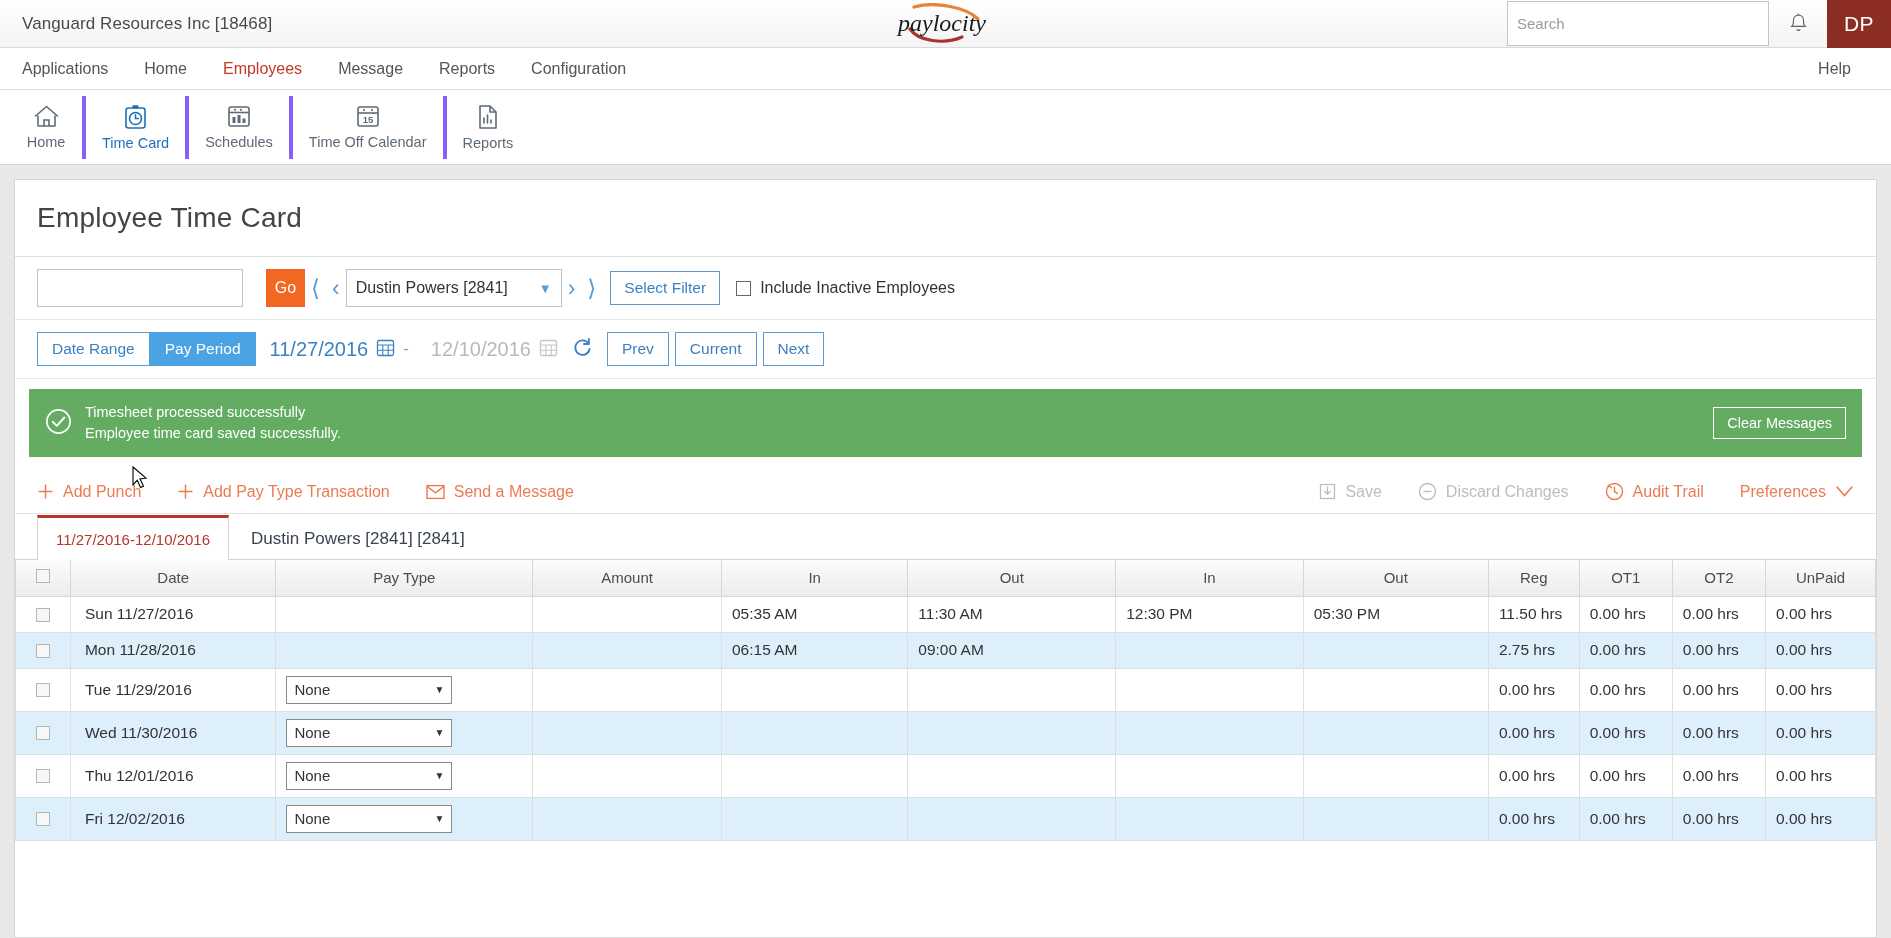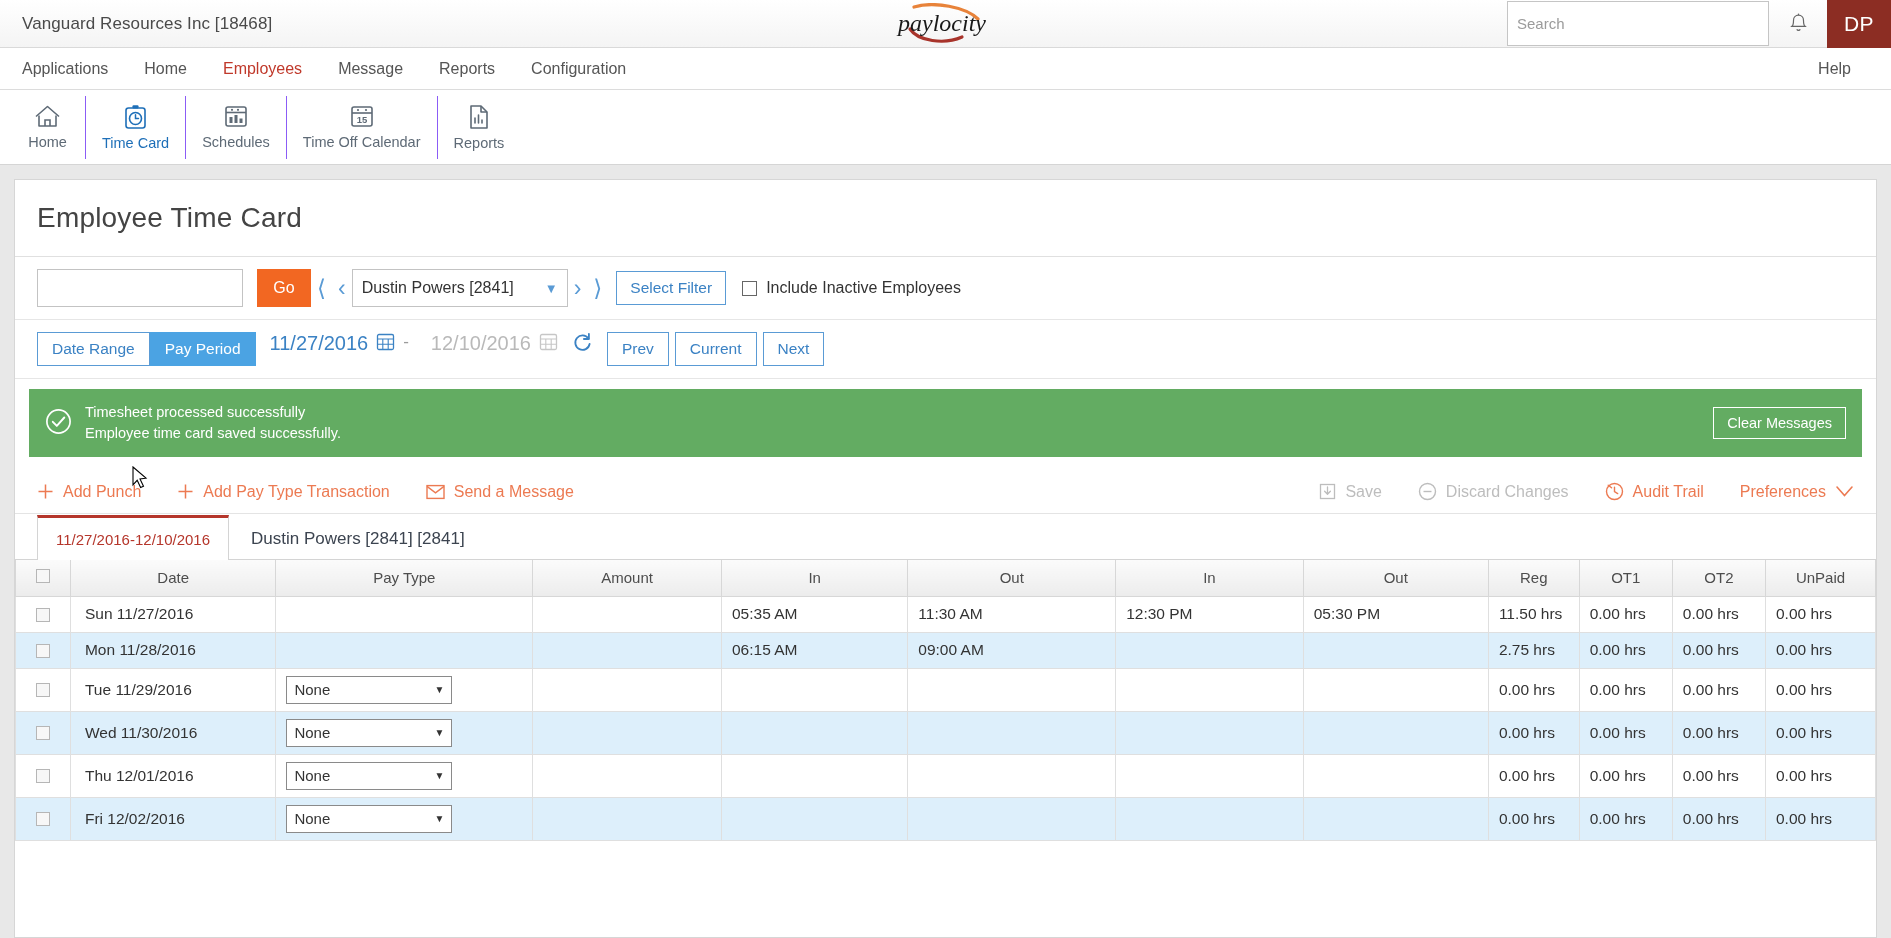--- a/index.html
+++ b/index.html
@@ -95,21 +95,21 @@
     padding-left: 10px;
   }
   .ibtn {
     height: 63px;
     min-width: 76px;
     padding: 0 16px;
     display: flex;
     flex-direction: column;
     align-items: center;
     justify-content: center;
-    border-right: 1px solid #8b5cf6;
+    border-right: 4px solid #8b5cf6;
     color: #5e6a76;
     cursor: pointer;
   }
   .ibtn:last-child { border-right: none; }
   .ibtn .lbl { font-size: 14.5px; margin-top: 5px; white-space: nowrap; }
   .ibtn.active { color: #1e6fb8; }
   .ibtn svg { display: block; }
 
   
   .page { padding: 14px 14px 0 14px; height: calc(938px - 48px - 42px - 75px); }
@@ -129,23 +129,23 @@
     border-bottom: 1px solid #e6e6e6;
     gap: 0;
   }
   .emp-input {
     width: 206px; height: 38px;
     border: 1px solid #c3c3c3;
     padding: 0 8px; font-size: 15px;
     font-family: "Liberation Sans", sans-serif;
   }
   .go-btn {
-    margin-left: 14px;
+    margin-left: 23px;
     background: #f26722; color: #fff;
-    border: none; height: 38px; width: 54px;
+    border: none; height: 38px; width: 39px;
     font-size: 16px; cursor: pointer;
     font-family: "Liberation Sans", sans-serif;
   }
   .navarrow {
     color: #5a9bd5; font-size: 23px;
     padding: 0 6px; cursor: pointer; line-height: 1;
     user-select: none;
   }
   .emp-select {
     width: 216px; height: 38px;
@@ -162,21 +162,21 @@
     font-family: "Liberation Sans", sans-serif;
   }
   .chk-wrap { display: flex; align-items: center; margin-left: 16px; font-size: 16px; color: #333; }
   .chk {
     width: 15px; height: 15px; border: 1px solid #666;
     background: #fff; margin-right: 9px; cursor: pointer;
   }
 
   
   .date-row {
-    display: flex; align-items: flex-start;
+    display: flex; align-items: center;
     padding: 12px 22px;
     border-bottom: 1px solid #e6e6e6;
   }
   .tgl {
     height: 34px; padding: 0 14px;
     font-size: 15.5px; cursor: pointer;
     border: 1px solid #5a9bd5;
     background: #fff; color: #3b82c4;
     display: flex; align-items: center;
     font-family: "Liberation Sans", sans-serif;

